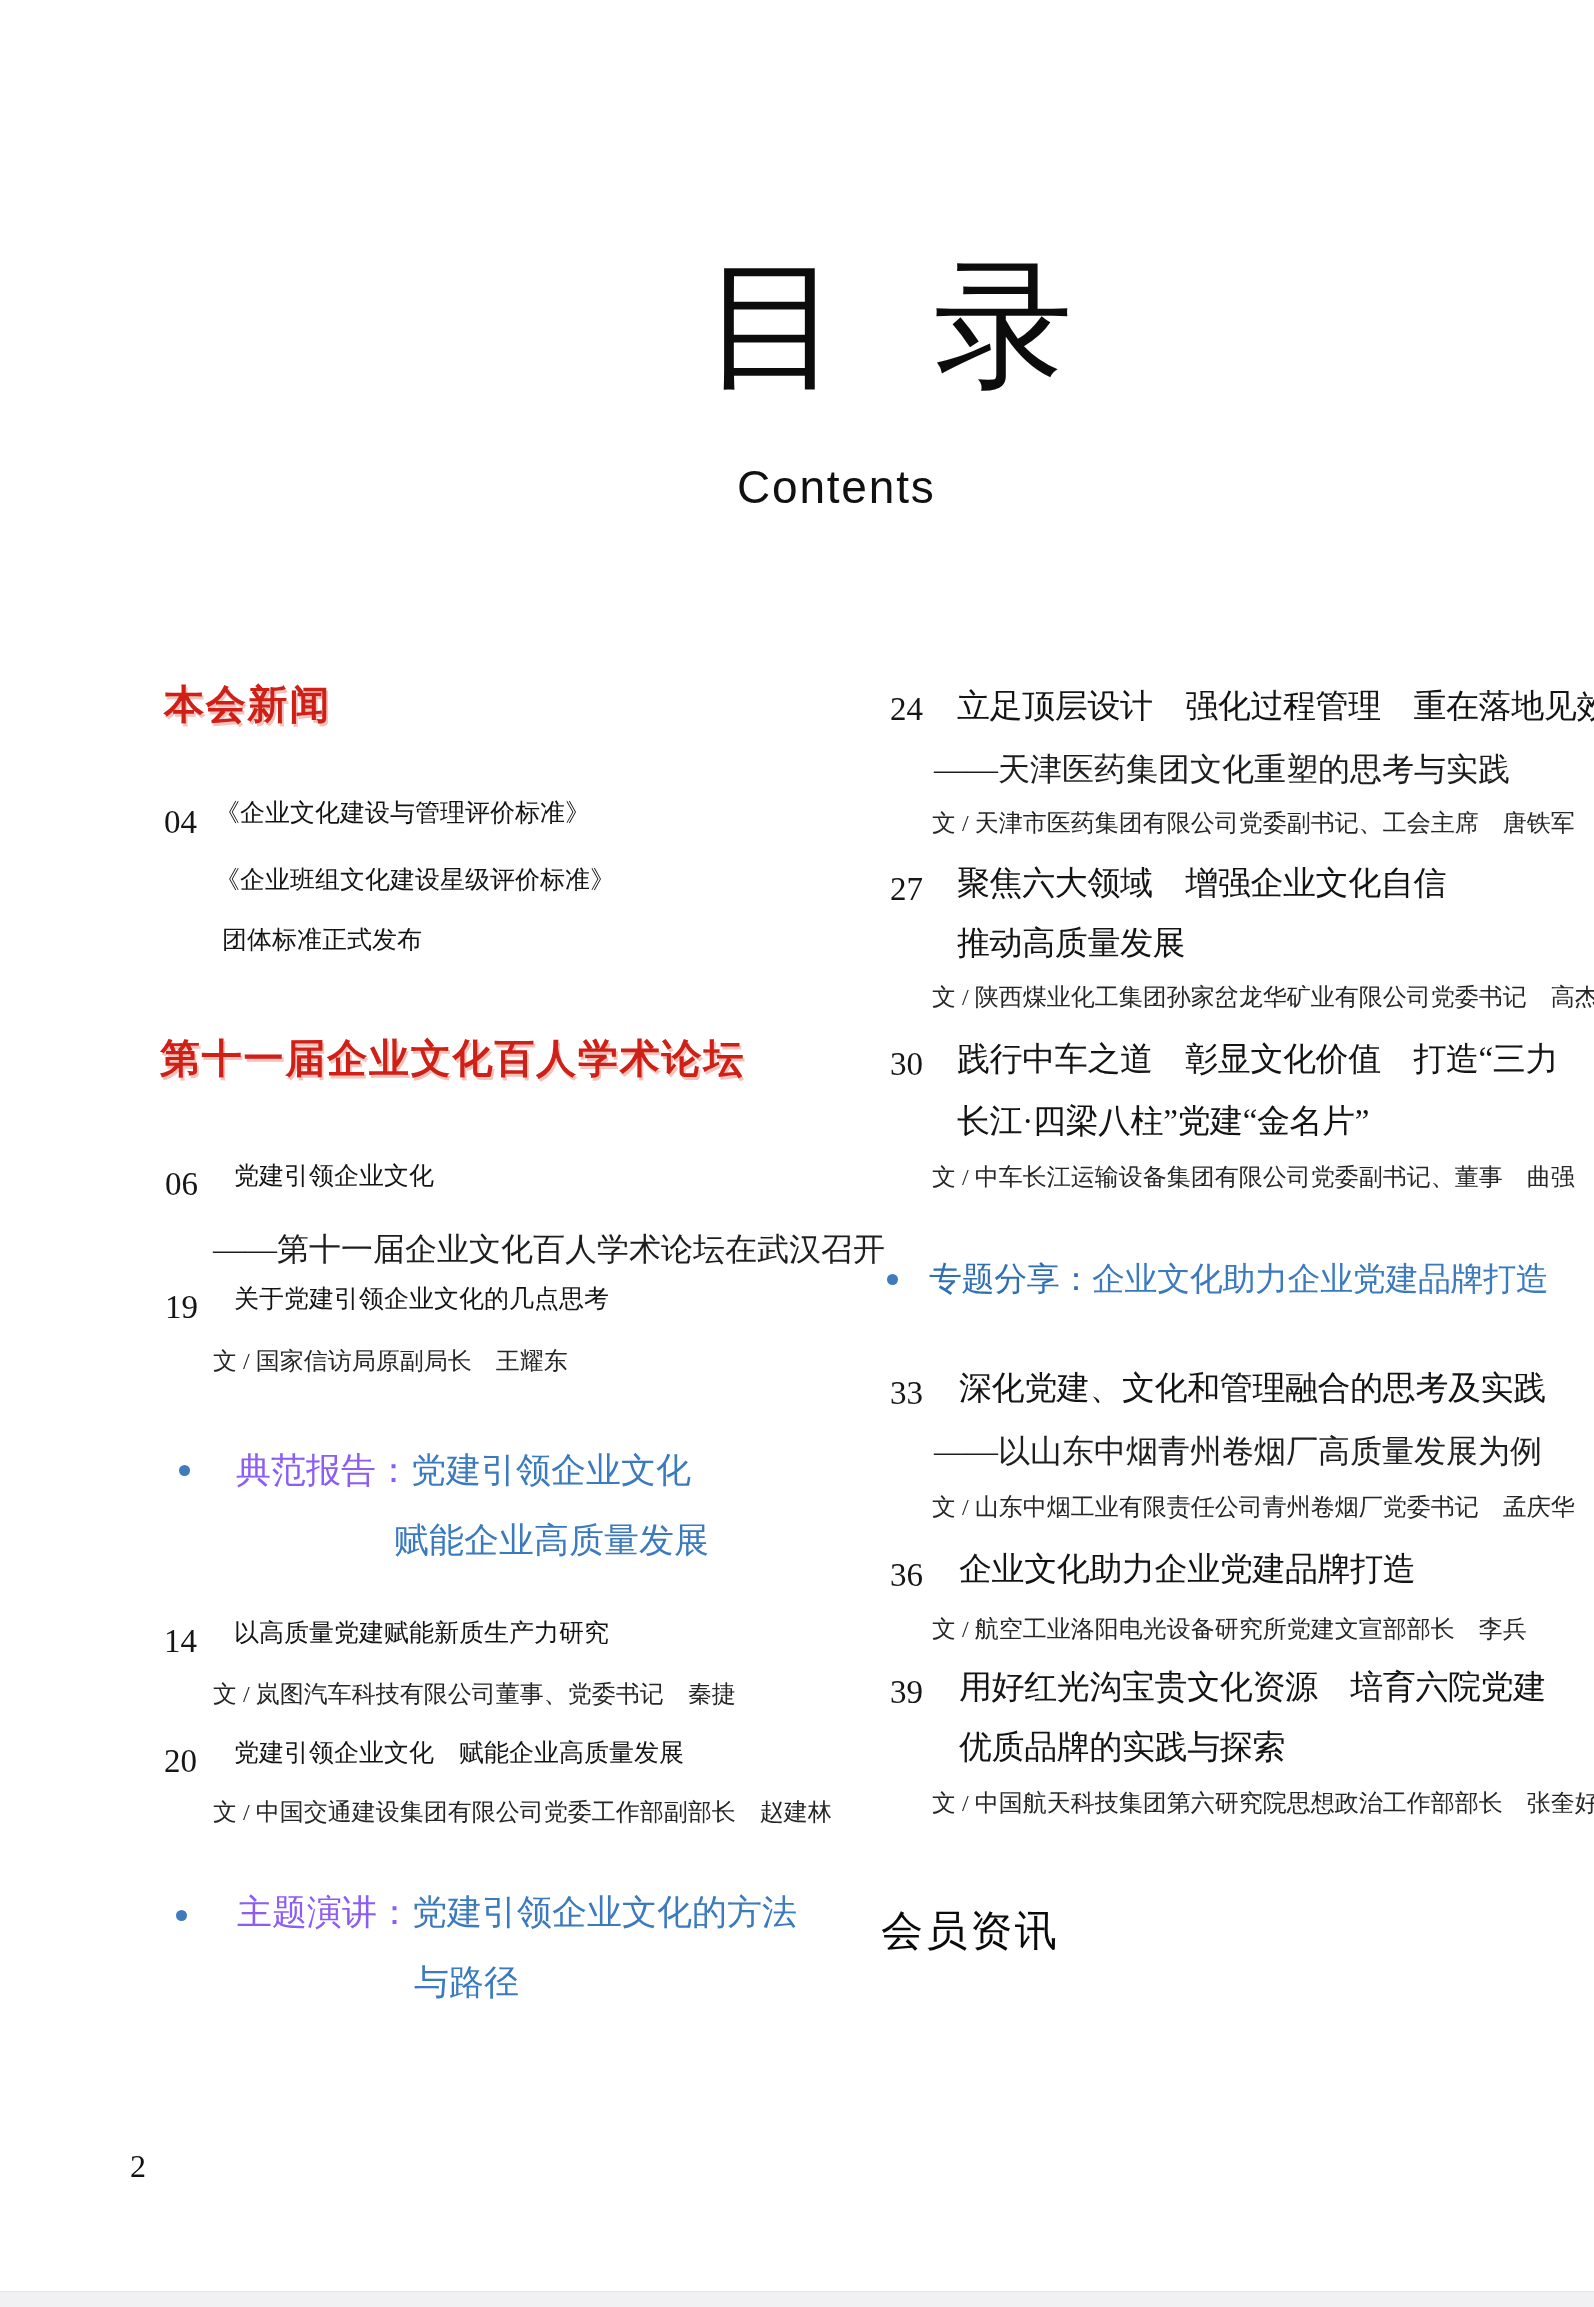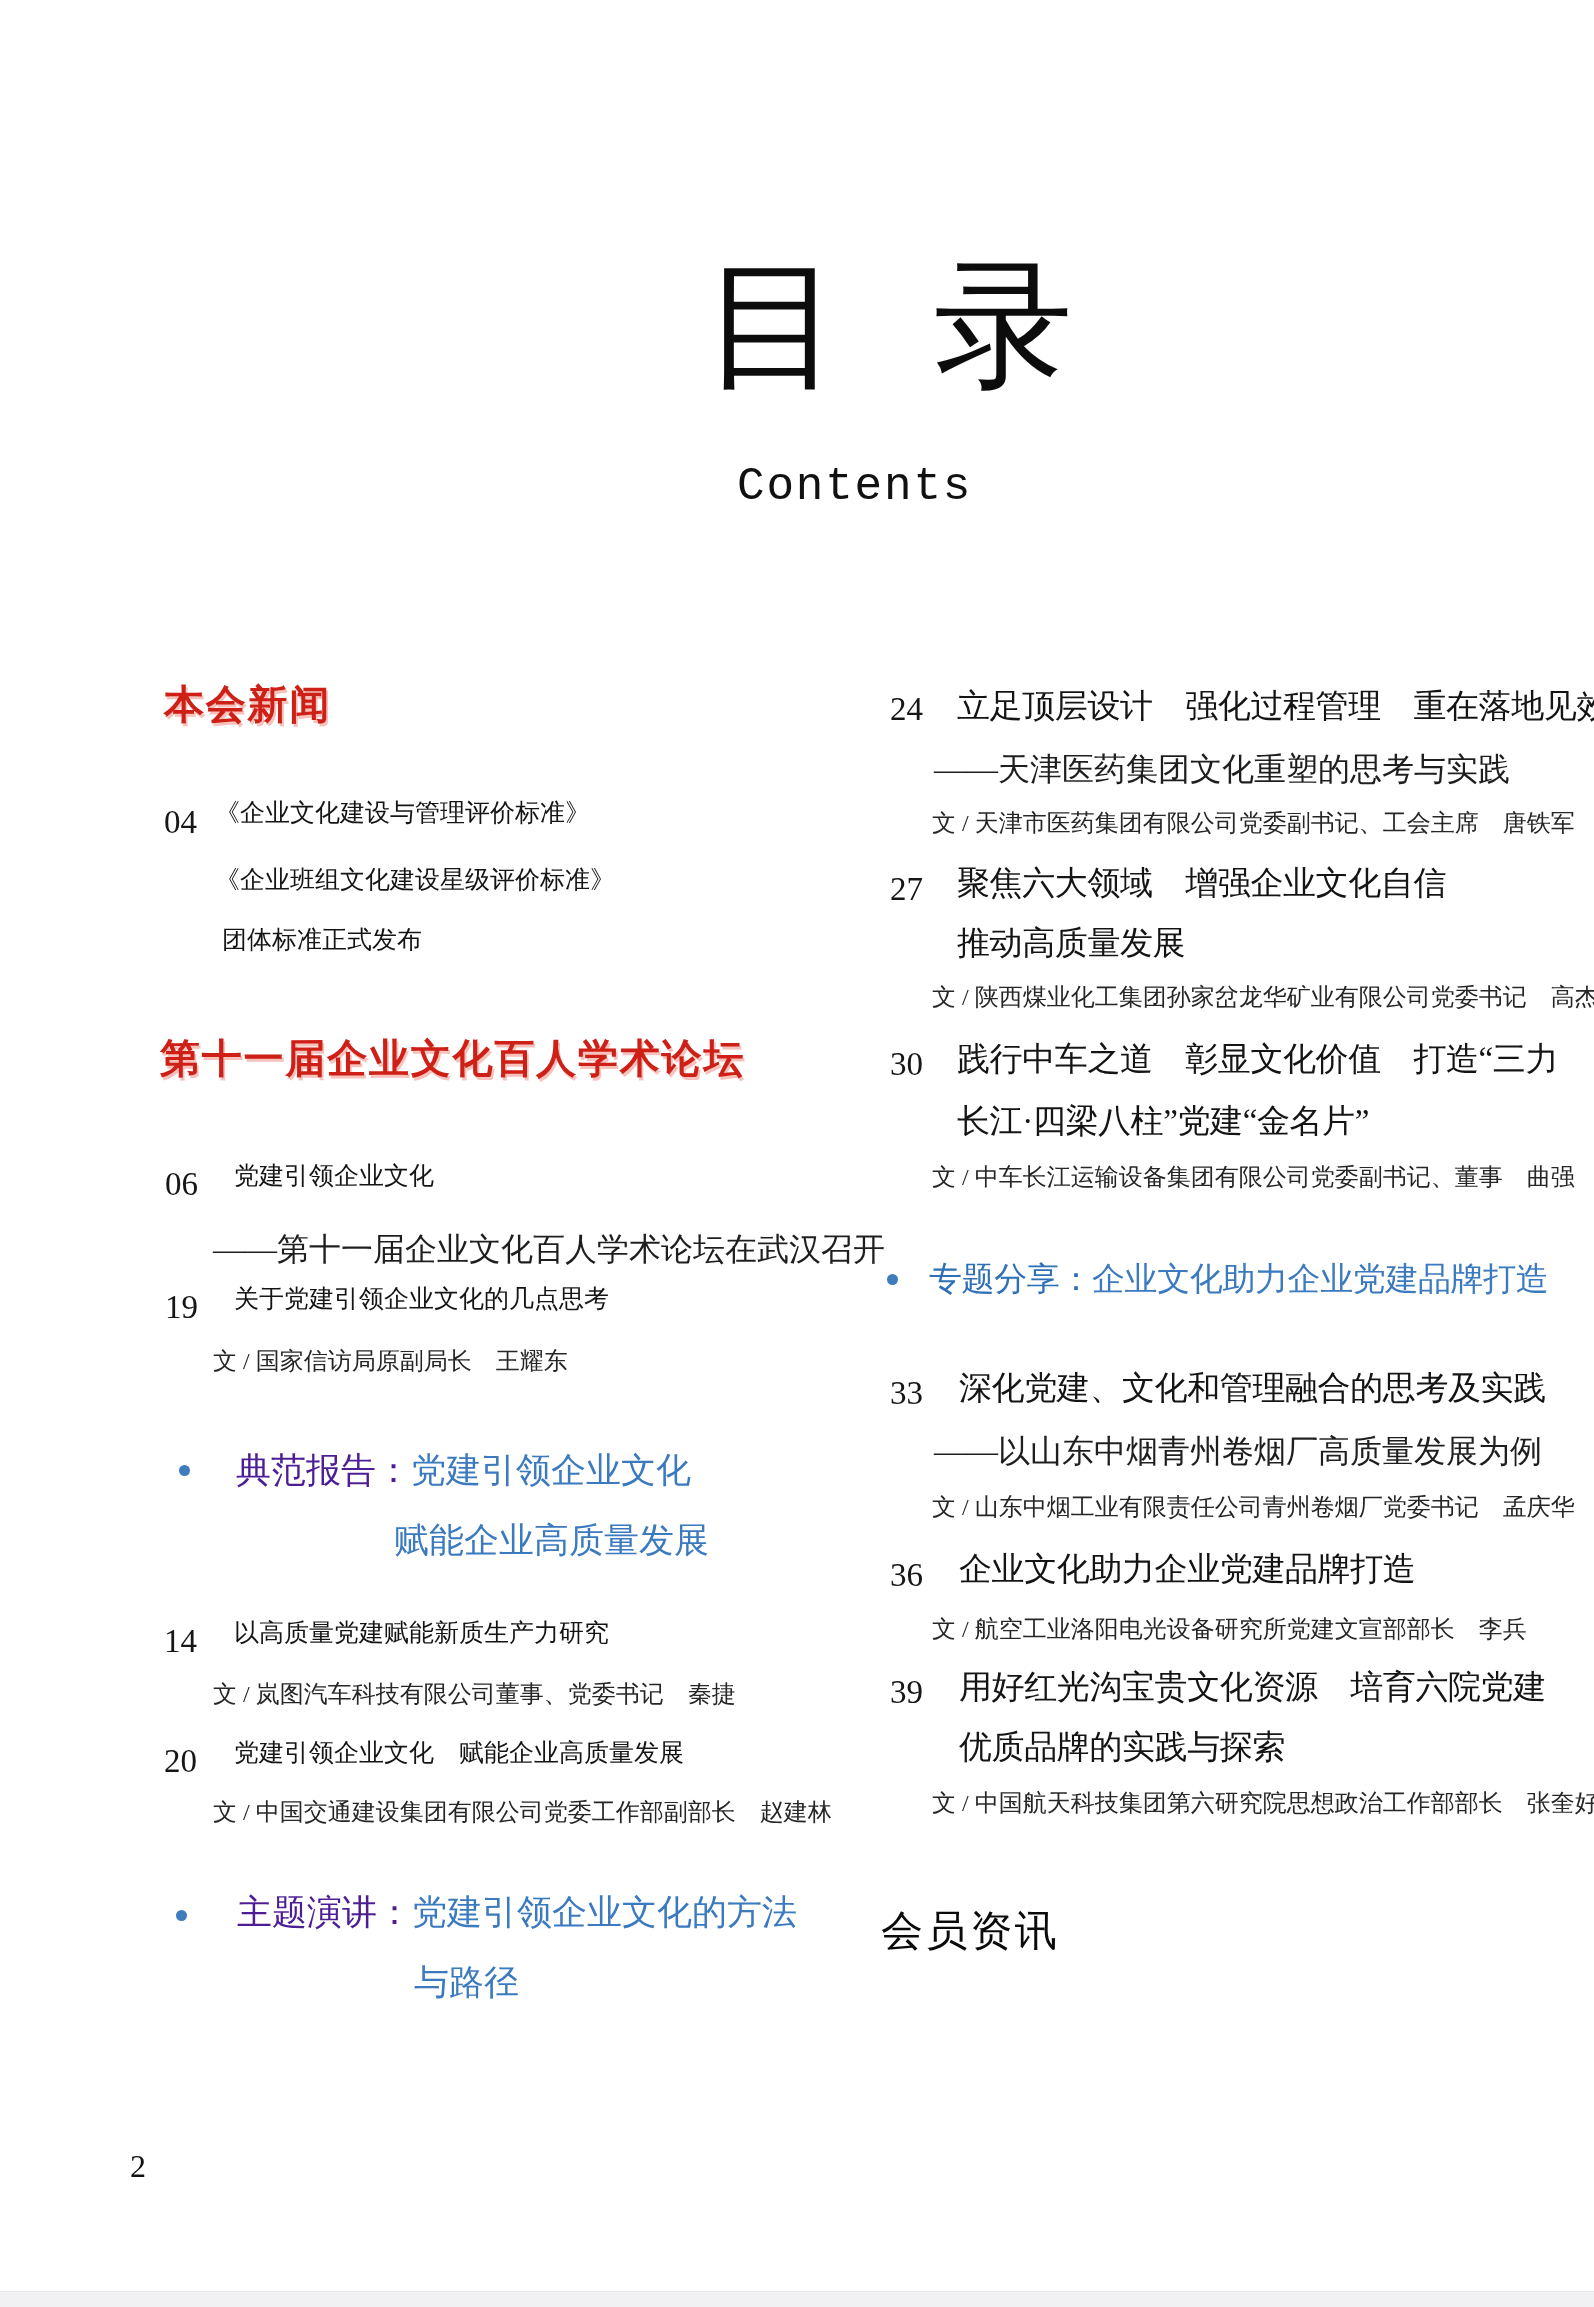--- a/index.html
+++ b/index.html
@@ -18,21 +18,21 @@
     font-size:139px;
     line-height:1;
     color:#0c0c0c;
     font-family:"Liberation Serif","DejaVu Serif",serif;
   }
   .subtitle-en{
     font-size:46px;
     line-height:1;
     color:#111;
     letter-spacing:1.8px;
-    font-family:Liberation Mono, monospace;
+    font-family:Liberation Sans, sans-serif;
   }
   
   .heading-red{
     font-family:"Liberation Sans","DejaVu Sans",sans-serif;
     font-weight:700;
     font-size:40px;
     line-height:1;
     color:#ce2017;
     letter-spacing:1.8px;
     text-shadow:1.8px 2.6px 0 rgba(228,80,60,0.35);
@@ -72,21 +72,21 @@
   .author{
     font-size:24px;
     line-height:1;
     color:#262626;
   }
   .blue-line{
     font-size:35px;
     line-height:1;
     color:#3b7abf;
   }
-  .blue-line .lbl{color:#4c1d95;}
+  .blue-line .lbl{color:#8b5cf6;}
   .blue-line-r{
     font-size:33px;
     line-height:1;
     color:#3b7abf;
     letter-spacing:-0.4px;
   }
   .blue-line-r .lbl{color:#2f6fb4;}
   .bullet-dot{
     position:absolute;
     width:11.4px;height:11.4px;

